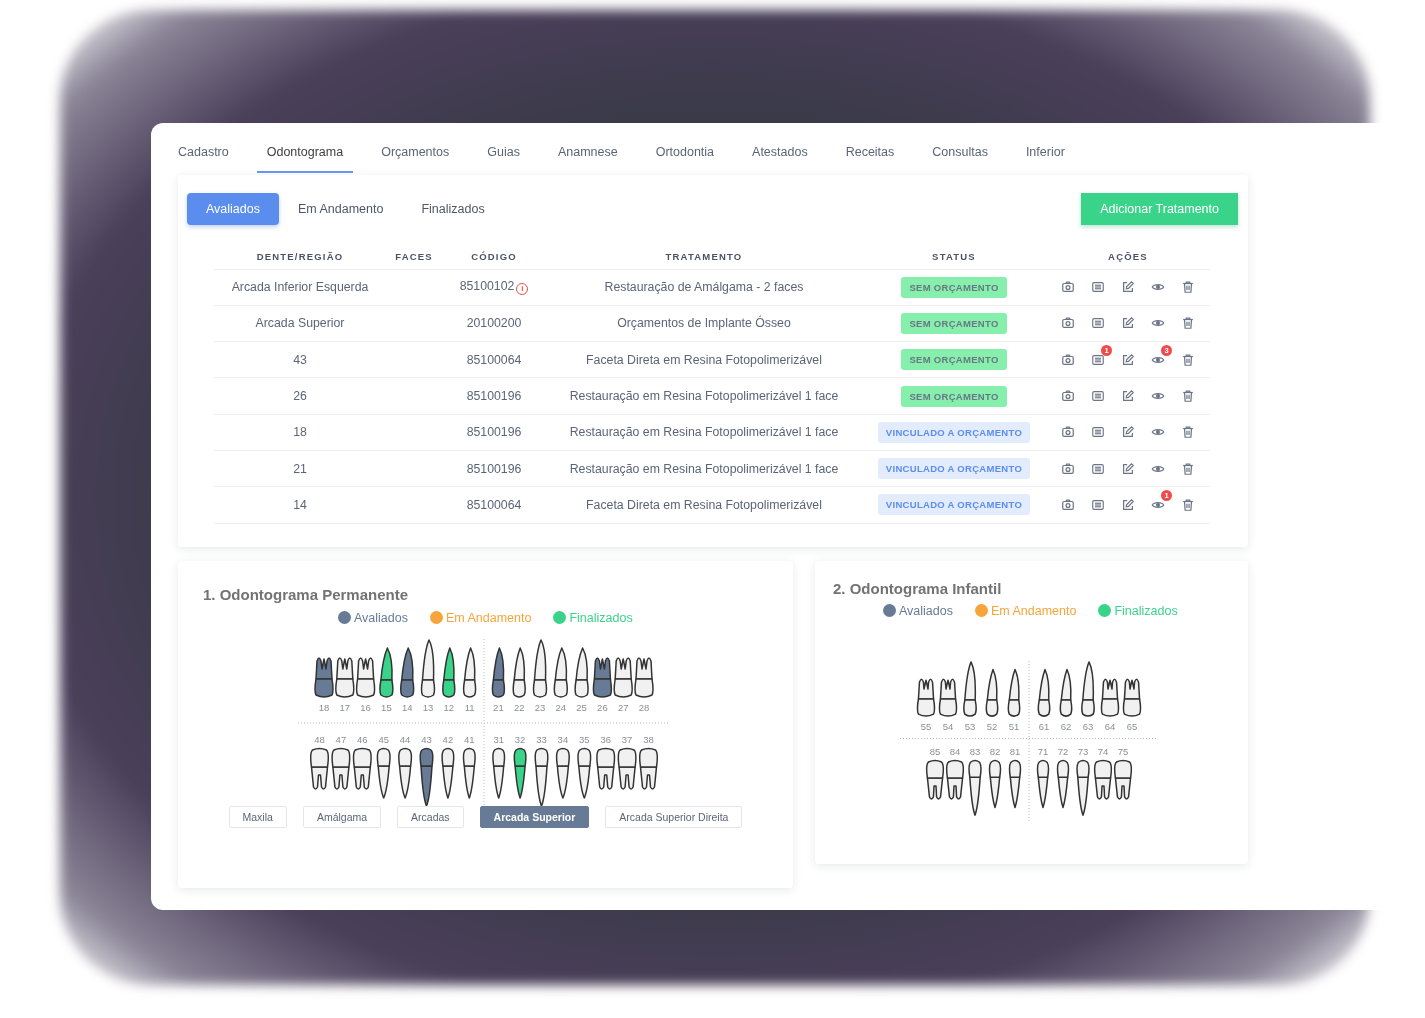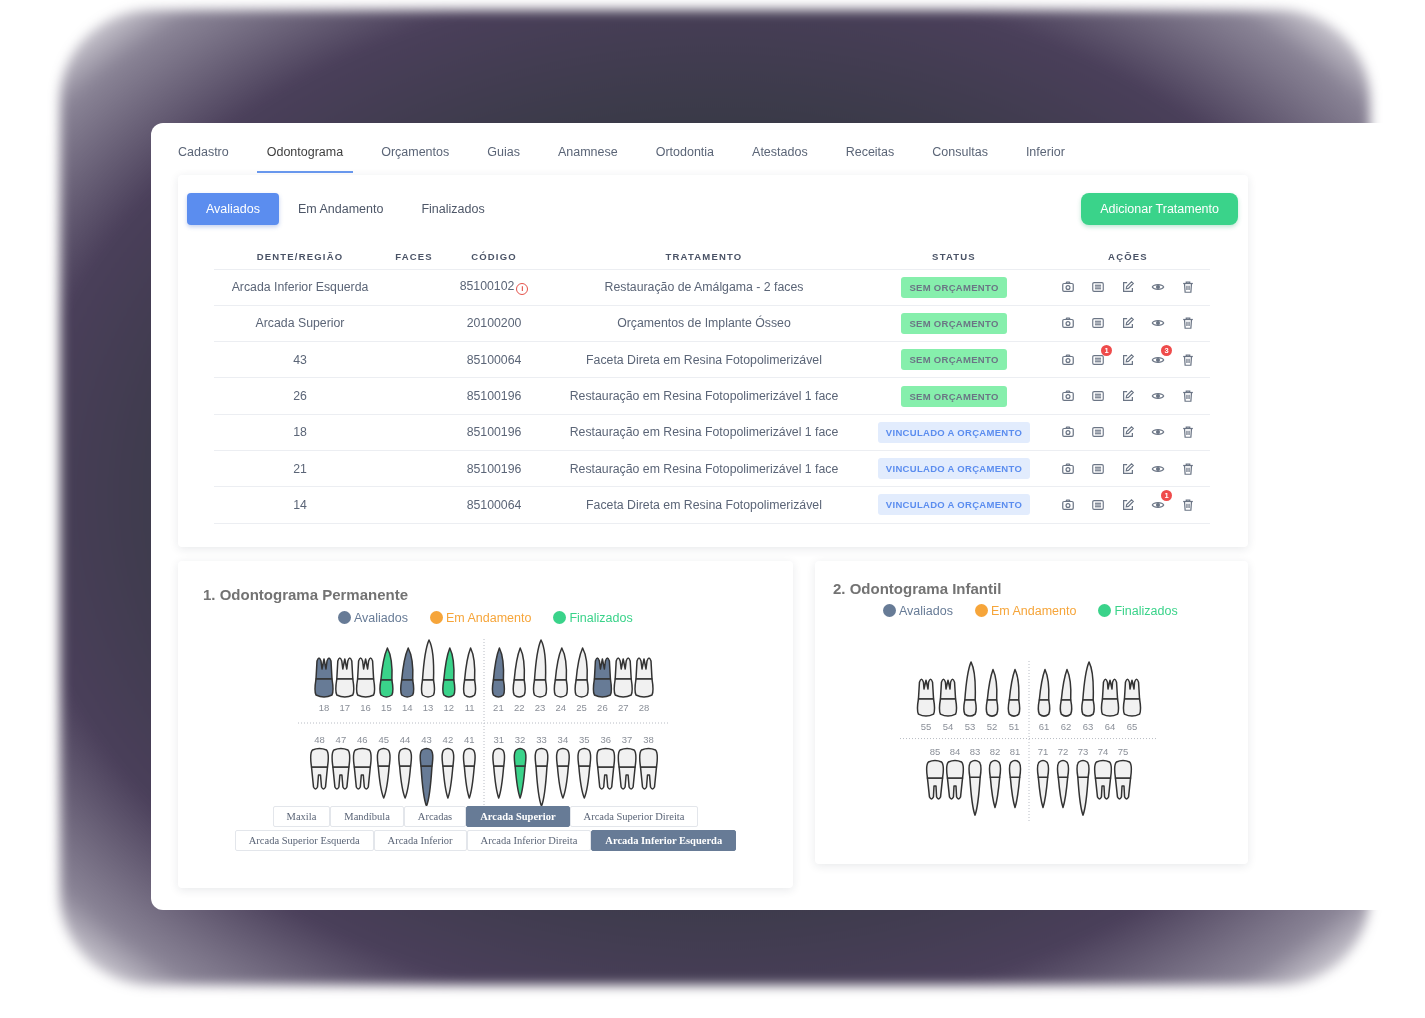--- a/index.html
+++ b/index.html
@@ -32,21 +32,21 @@
   .card {
     position: absolute; background: #fff; border-radius: 4px;
     box-shadow: 0 2px 10px rgba(30,40,60,0.10);
   }
   .card-top { left: 27px; top: 52px; width: 1070px; height: 372px; }
   .filter-btns { position: absolute; left: 9px; top: 18px; display: flex; align-items: center; }
   .fbtn { font-size: 12.5px; color: #4e5768; padding: 9px 19px; border-radius: 4px; cursor: pointer; }
   .fbtn.active { background: #5b8def; color: #fff; box-shadow: 0 2px 4px rgba(60,100,200,0.3); }
   .add-btn {
     position: absolute; right: 10px; top: 18px; background: #3ad38a; color: #fff;
-    font-size: 12.5px; padding: 9px 19px; border-radius: 8px; cursor: pointer;
+    font-size: 12.5px; padding: 9px 19px; border-radius: 0; cursor: pointer;
     box-shadow: 0 2px 4px rgba(40,170,110,0.3);
   }
   table { position: absolute; left: 36px; top: 70px; width: 996px; border-collapse: collapse; }
   th {
     font-size: 9.5px; letter-spacing: 1.2px; color: #4a5366; font-weight: bold;
     height: 24px; text-align: center; border-bottom: 1px solid #eceef2;
   }
   td {
     font-size: 12.3px; color: #5b6577; text-align: center; height: 36.3px;
     border-bottom: 1px solid #eceef2;
@@ -69,21 +69,21 @@
     position: absolute; top: -6px; right: -5px; width: 11px; height: 11px; border-radius: 50%;
     background: #ef4b4b; color: #fff; font-size: 7.5px; font-weight: bold; line-height: 11px; text-align: center;
   }
   .card-perm { left: 27px; top: 438px; width: 615px; height: 327px; }
   .card-inf { left: 664px; top: 438px; width: 433px; height: 303px; }
   .card-title { position: absolute; font-size: 15px; font-weight: bold; color: #737373; }
   .legend { position: absolute; display: flex; gap: 22px; font-size: 12.5px; }
   .legend span.dot { display: inline-block; width: 13px; height: 13px; border-radius: 50%; vertical-align: -2px; margin-right: 3px; }
   .teeth-svg { position: absolute; }
   .region-btns { position: absolute; left: 0; width: 100%; display: flex; flex-direction: column; align-items: center; gap: 3px; }
-  .rrow { display: flex; gap: 0; font-family: Liberation Serif, serif; }
+  .rrow { display: flex; gap: 16px; }
   .rbtn {
     font-size: 10.5px; color: #5b6577; background: #fff; border: 1px solid #e3e6eb;
     padding: 4px 13px; border-radius: 2px; cursor: pointer; white-space: nowrap;
   }
   .rbtn.active { background: #677b96; color: #fff; border-color: #677b96; font-weight: bold; }
   .tnum { font-size: 9.5px; fill: #8a8f98; font-family: "Liberation Sans", sans-serif; }
 </style>
 </head>
 <body>
 
@@ -699,30 +699,24 @@
             <path d="M342.5,18 L344.5,38 Q346.5,42 348.5,38 L349.5,26 L351.5,26 L352.5,38 Q354.5,42 356.5,38 L358.5,18 Z" fill="#f1f1f1" stroke="#333333" stroke-width="1.5" stroke-linejoin="round"></path>
             <path d="M342.5,18 L358.5,18 Q360.5,4 357.5,1 Q350.5,-2 343.5,1 Q340.5,4 342.5,18 Z" fill="#f1f1f1" stroke="#333333" stroke-width="1.5" stroke-linejoin="round"></path>
           </g>
         </g>
         <line x1="0" y1="84" x2="372" y2="84" stroke="#b8bcc4" stroke-width="1" stroke-dasharray="1,2"></line>
         <line x1="186" y1="0" x2="186" y2="180" stroke="#b8bcc4" stroke-width="1" stroke-dasharray="1,2"></line>
       </svg>
     <div class="region-btns" style="top:245px;">
       <div class="rrow" id="rrow1">
           <div class="rbtn">Maxila</div>
-          <div class="rbtn">Mandíbula</div>
+          <div class="rbtn">Amálgama</div>
           <div class="rbtn">Arcadas</div>
           <div class="rbtn active">Arcada Superior</div>
           <div class="rbtn">Arcada Superior Direita</div>
-        </div>
-      <div class="rrow" id="rrow2">
-          <div class="rbtn">Arcada Superior Esquerda</div>
-          <div class="rbtn">Arcada Inferior</div>
-          <div class="rbtn">Arcada Inferior Direita</div>
-          <div class="rbtn active">Arcada Inferior Esquerda</div>
         </div>
     </div>
   </div>
 
   <div class="card card-inf">
     <div class="card-title" style="left:18px; top:19px;">2. Odontograma Infantil</div>
     <div class="legend" style="left:68px; top:43px;" id="legend2">
         <span style="color:#677b96"><span class="dot" style="background:#677b96"></span><span>Avaliados</span></span>
         <span style="color:#f6a53a"><span class="dot" style="background:#f6a53a"></span><span>Em Andamento</span></span>
         <span style="color:#3ad38a"><span class="dot" style="background:#3ad38a"></span><span>Finalizados</span></span>

